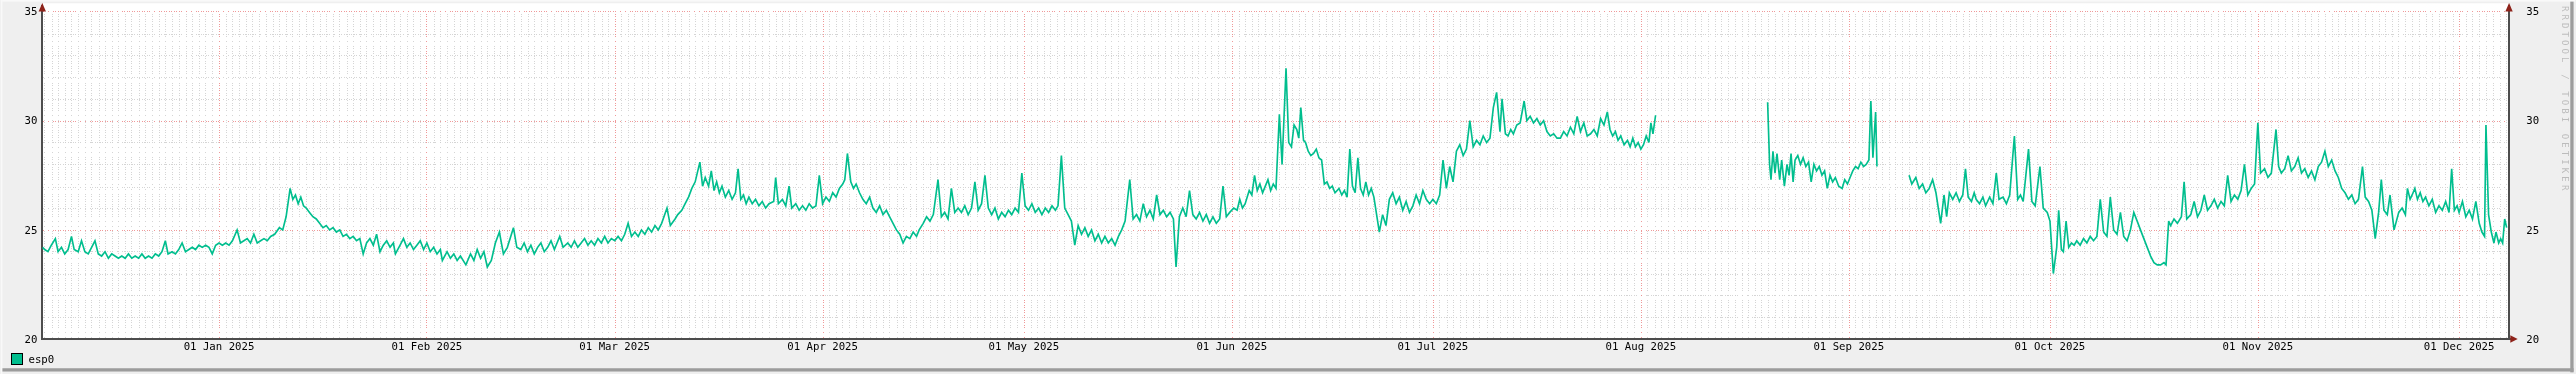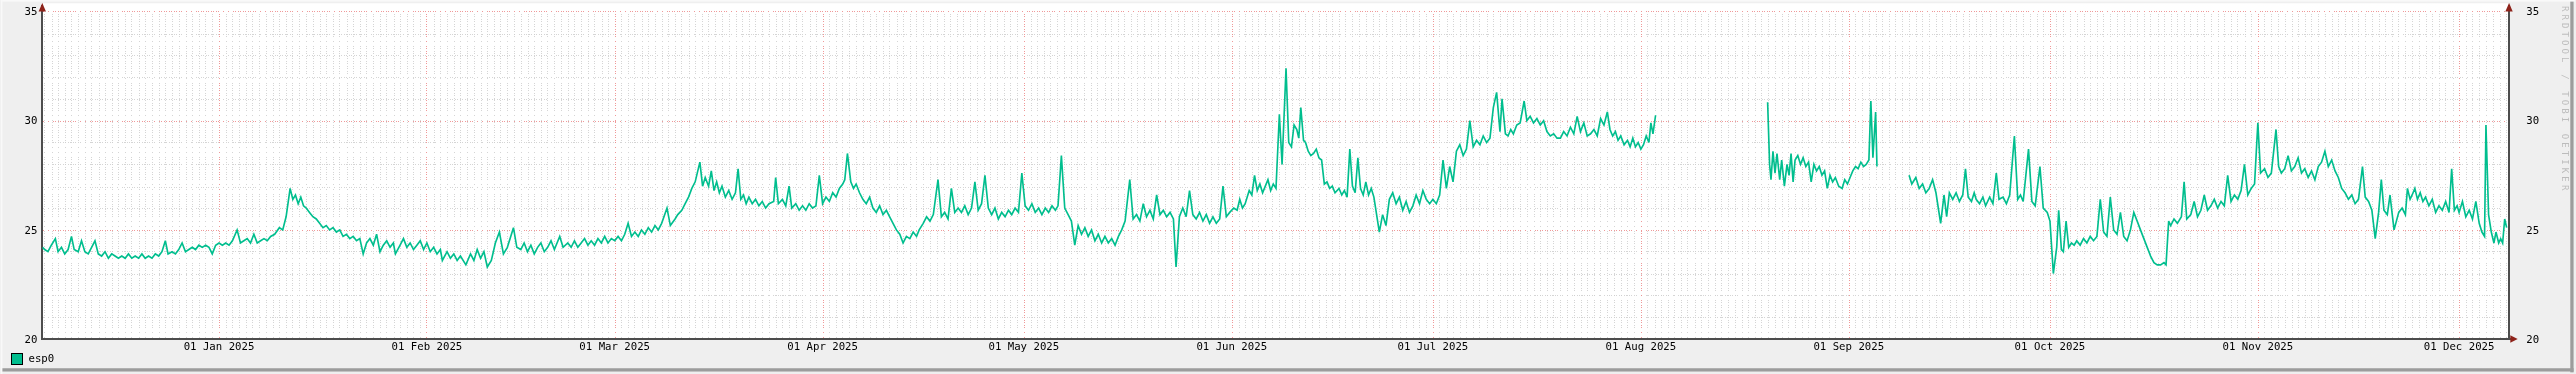--- a/index.html
+++ b/index.html
@@ -1,21 +1,21 @@
 <!DOCTYPE html>
 <html style="font-size:13px"><head>
 <meta charset="utf-8">
 <style>
   html,body { margin:0; padding:0; background:#ffffff; }
   .screen {
     position:relative; width:2576px; height:374px;
     background:#efefef; overflow:hidden;
     font-family:"DejaVu Sans Mono","Liberation Mono",monospace;
   }
-  .legend { position:absolute; left:10.7px; top:353px; display:flex; align-items:flex-start; gap:5.8px; }
+  .legend { position:absolute; left:10.7px; top:353px; display:flex; align-items:flex-end; gap:5.8px; }
   .legend .swatch { width:10px; height:10px; border:0.8px solid #000; display:inline-block; }
   .legend .legend-label { font-size:10.7px; color:#000; line-height:11.5px; }
   .watermark {
     position:absolute; left:2560px; top:5.8px;
     writing-mode:vertical-rl; text-orientation:mixed;
     font-size:9px; letter-spacing:3.1px; color:#bcbcbc; white-space:nowrap;
   }
   svg text { font-family:"DejaVu Sans Mono","Liberation Mono",monospace; }
 </style>
 </head>

